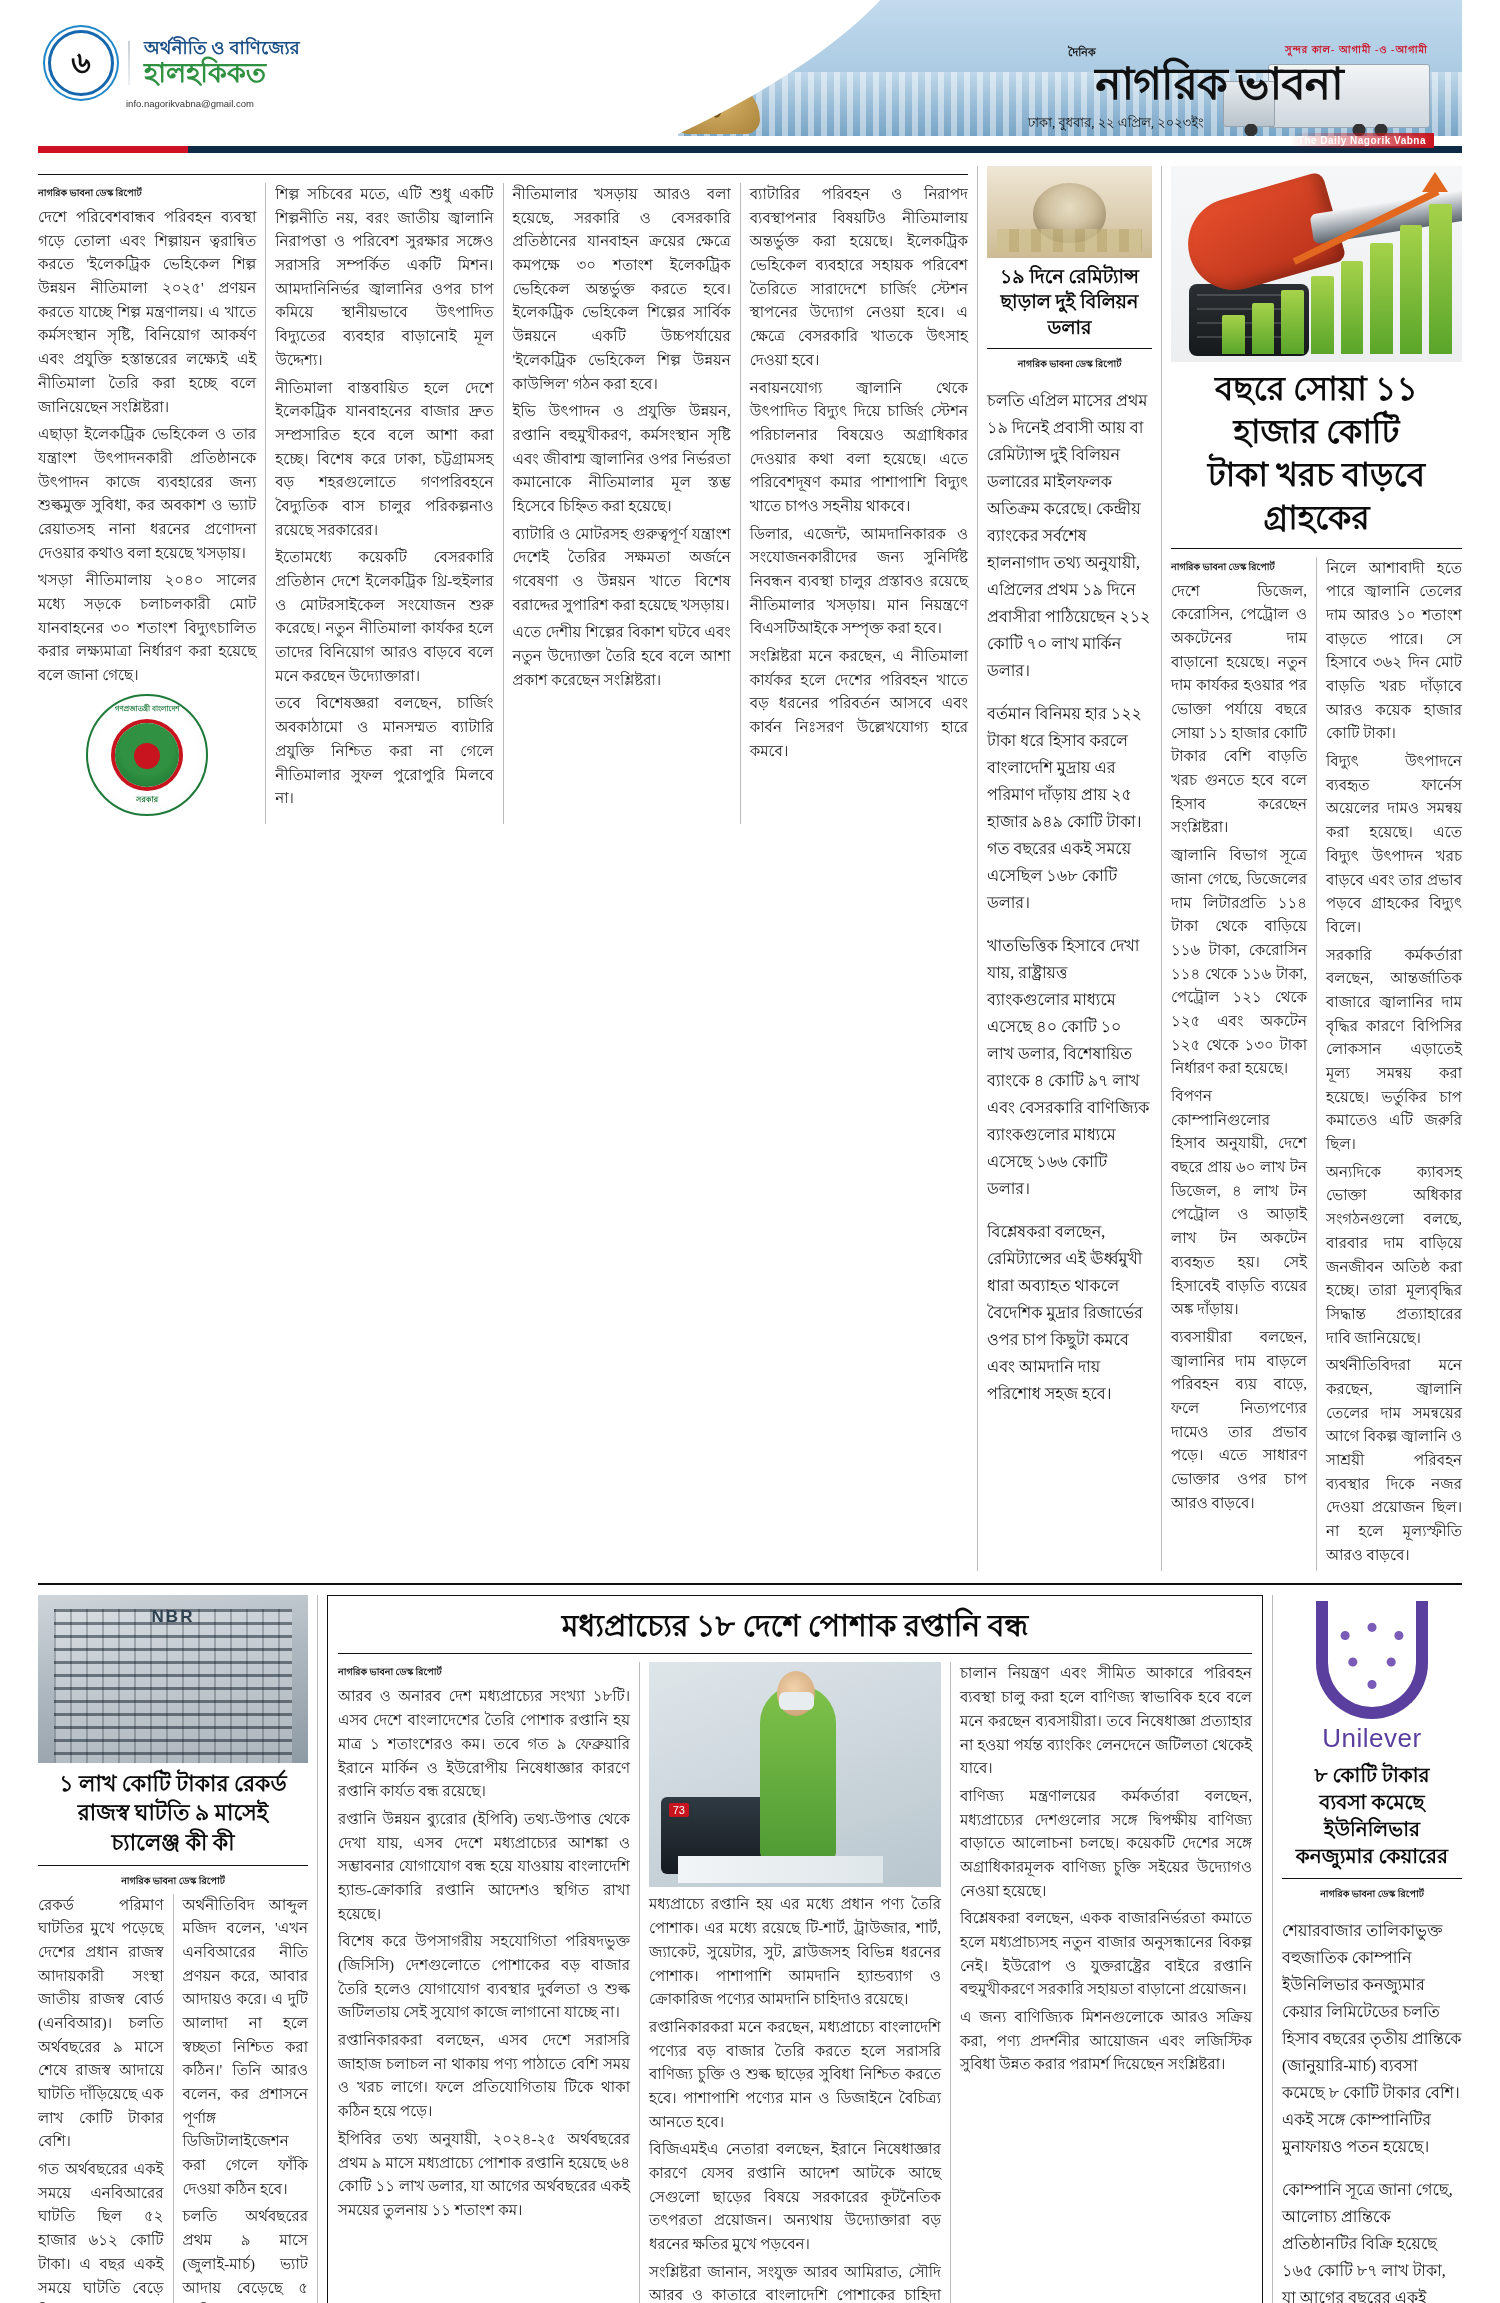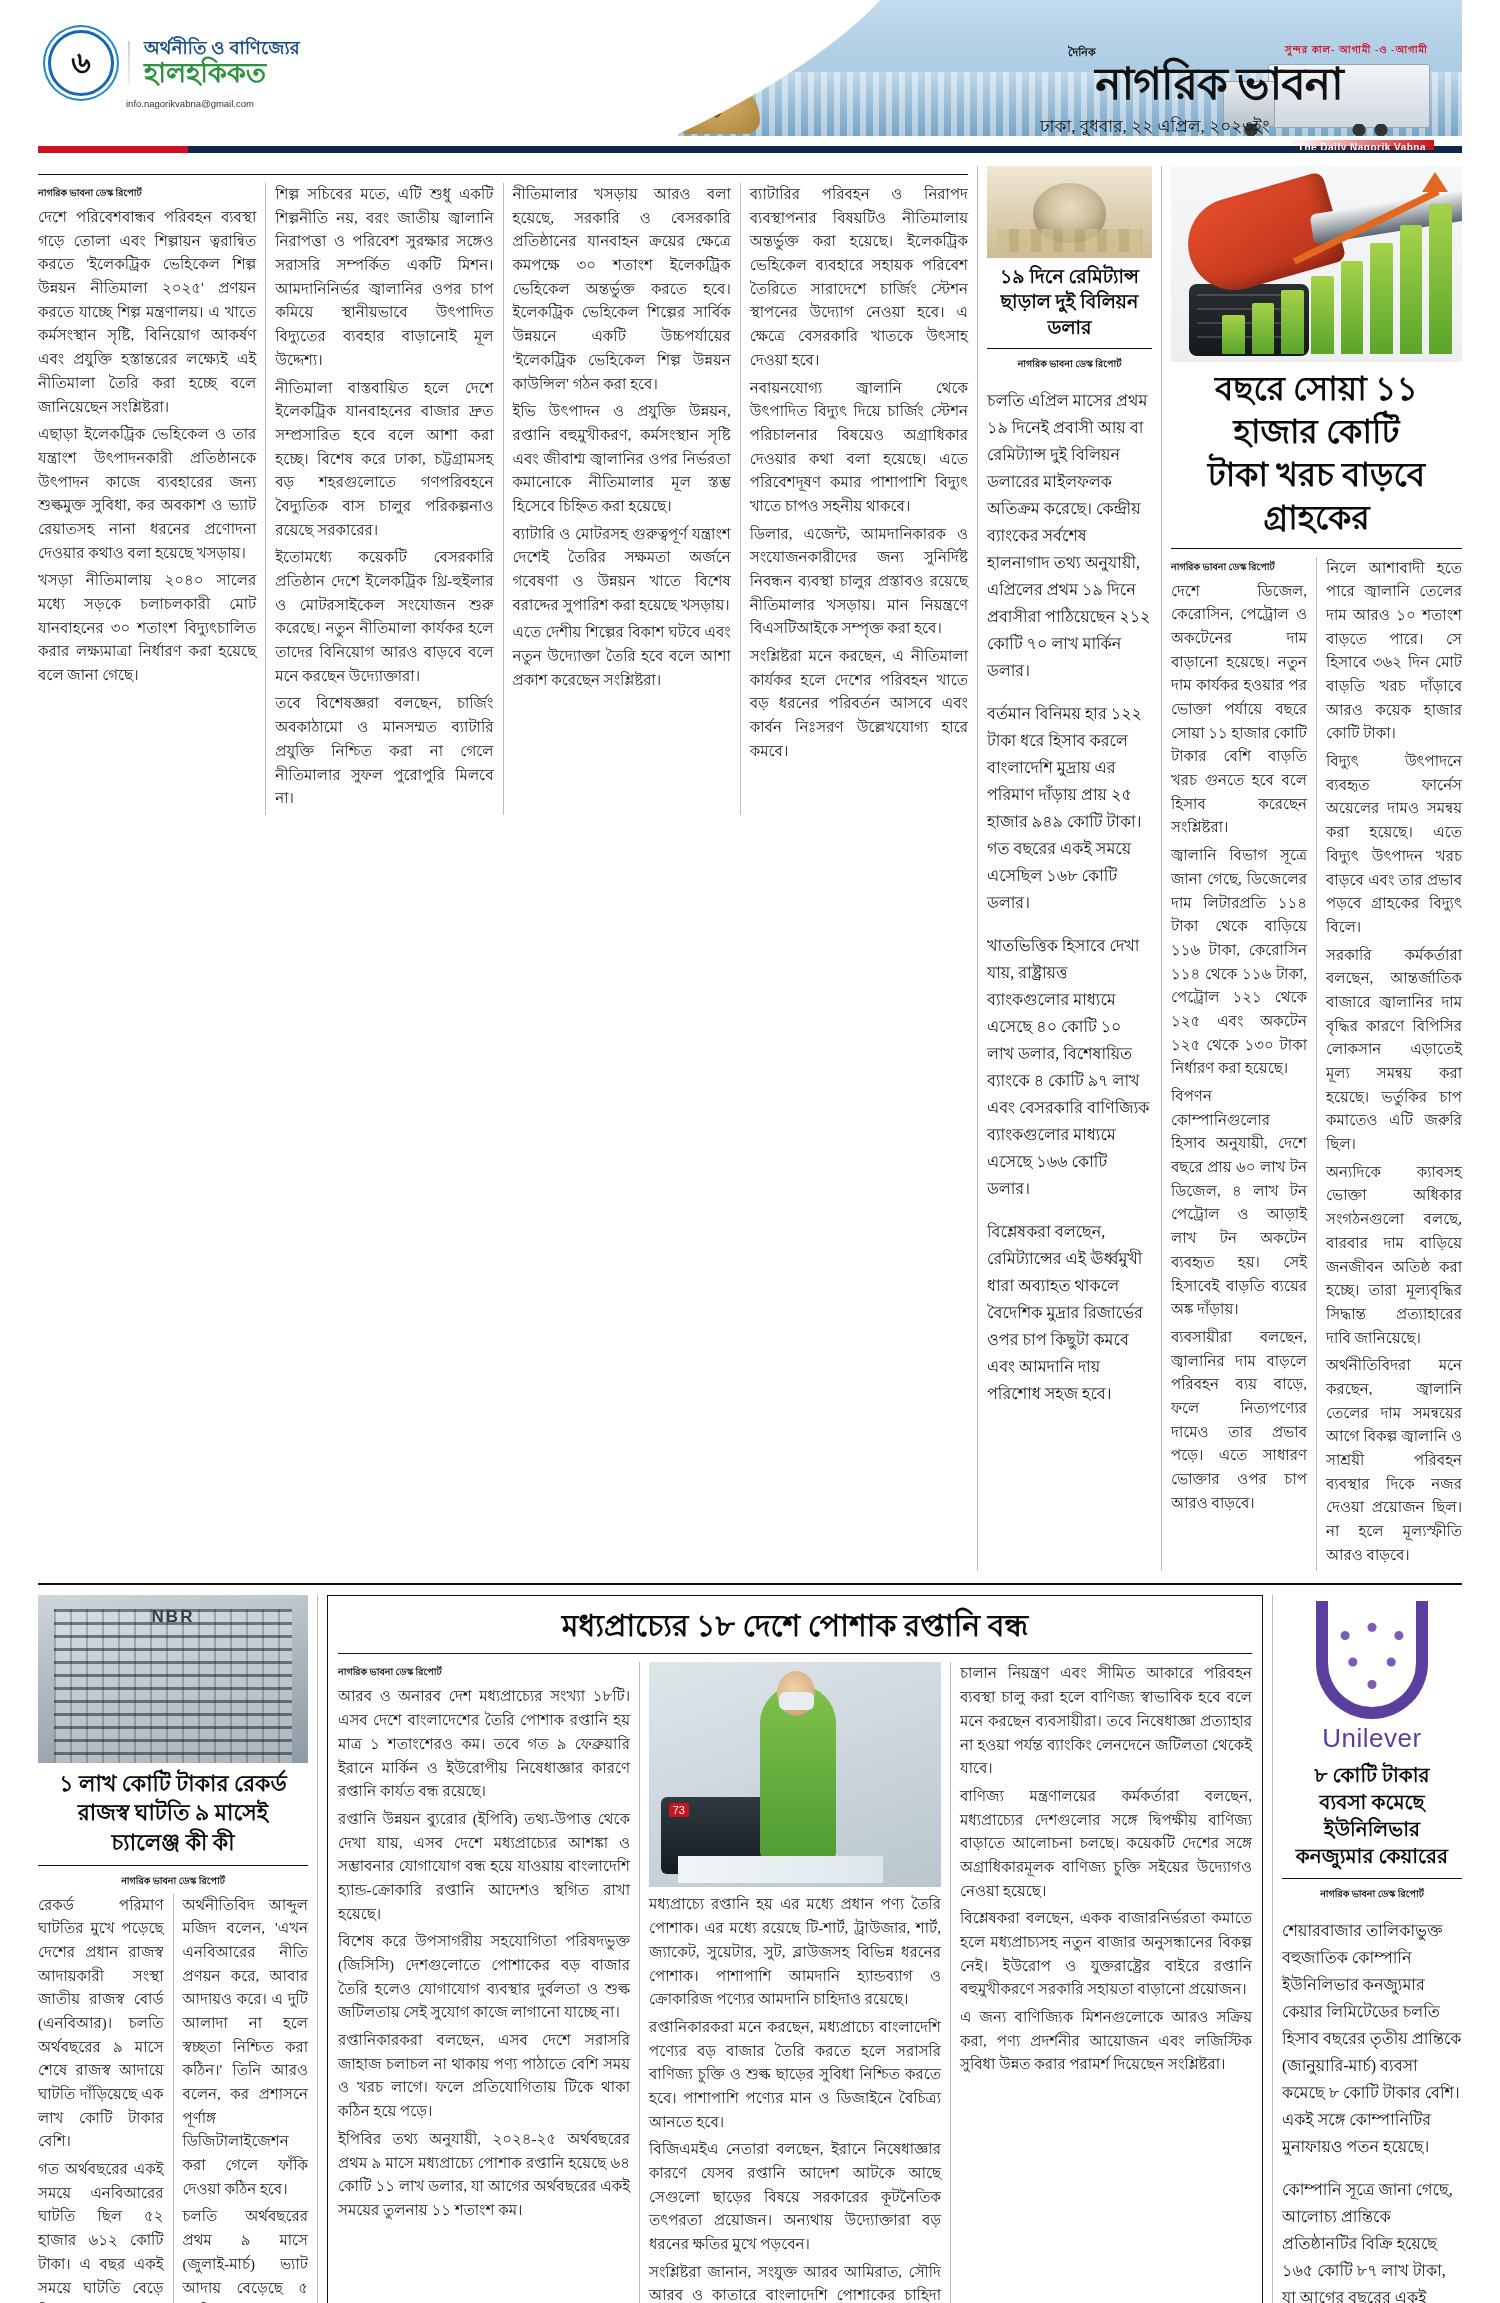--- a/index.html
+++ b/index.html
@@ -142,21 +142,21 @@
   }
   .mh-slog{
     position:absolute;right:6px;top:-2px;
     font-size:10px;color:#cf1126;font-weight:bold;letter-spacing:1px;
   }
   .mh-name{
     font-size:44px;font-weight:bold;letter-spacing:-1px;line-height:1;
     color:#111;
   }
   .mh-dateline{
-    margin-top:6px;font-size:17px;color:#111;text-align:left;margin-left:36px;
+    margin-top:6px;font-size:13px;color:#111;text-align:left;margin-left:24px;
   }
   .mh-en{
     position:absolute;right:0;bottom:-14px;
     font-family:"Liberation Sans", sans-serif;
     font-size:10px;font-weight:bold;color:#fff;
     background:linear-gradient(90deg,rgba(200,20,30,0),#c8141e);
     padding:2px 8px;letter-spacing:.5px;
   }
   .mh-rule{
     position:absolute;left:38px;right:38px;top:146px;height:7px;
@@ -449,20 +449,25 @@
     <div class="row">
 
       <div style="width:930px;flex:none;">
         <div class="hr-thin"></div>
         <div class="row">
           <div class="col">
             <div class="byline">নাগরিক ভাবনা ডেস্ক রিপোর্ট</div>
             <p>দেশে পরিবেশবান্ধব পরিবহন ব্যবস্থা গড়ে তোলা এবং শিল্পায়ন ত্বরান্বিত করতে 'ইলেকট্রিক ভেহিকেল শিল্প উন্নয়ন নীতিমালা ২০২৫' প্রণয়ন করতে যাচ্ছে শিল্প মন্ত্রণালয়। এ খাতে কর্মসংস্থান সৃষ্টি, বিনিয়োগ আকর্ষণ এবং প্রযুক্তি হস্তান্তরের লক্ষ্যেই এই নীতিমালা তৈরি করা হচ্ছে বলে জানিয়েছেন সংশ্লিষ্টরা।</p>
             <p>এছাড়া ইলেকট্রিক ভেহিকেল ও তার যন্ত্রাংশ উৎপাদনকারী প্রতিষ্ঠানকে উৎপাদন কাজে ব্যবহারের জন্য শুল্কমুক্ত সুবিধা, কর অবকাশ ও ভ্যাট রেয়াতসহ নানা ধরনের প্রণোদনা দেওয়ার কথাও বলা হয়েছে খসড়ায়।</p>
             <p>খসড়া নীতিমালায় ২০৪০ সালের মধ্যে সড়কে চলাচলকারী মোট যানবাহনের ৩০ শতাংশ বিদ্যুৎচালিত করার লক্ষ্যমাত্রা নির্ধারণ করা হয়েছে বলে জানা গেছে।</p>
+            <div class="seal">
+              <div class="seal-top">গণপ্রজাতন্ত্রী বাংলাদেশ</div>
+              <div class="seal-inner"></div>
+              <div class="seal-bot">সরকার</div>
+            </div>
           </div>
           <div class="vline"></div>
           <div class="col">
             <p>শিল্প সচিবের মতে, এটি শুধু একটি শিল্পনীতি নয়, বরং জাতীয় জ্বালানি নিরাপত্তা ও পরিবেশ সুরক্ষার সঙ্গেও সরাসরি সম্পর্কিত একটি মিশন। আমদানিনির্ভর জ্বালানির ওপর চাপ কমিয়ে স্থানীয়ভাবে উৎপাদিত বিদ্যুতের ব্যবহার বাড়ানোই মূল উদ্দেশ্য।</p>
             <p>নীতিমালা বাস্তবায়িত হলে দেশে ইলেকট্রিক যানবাহনের বাজার দ্রুত সম্প্রসারিত হবে বলে আশা করা হচ্ছে। বিশেষ করে ঢাকা, চট্টগ্রামসহ বড় শহরগুলোতে গণপরিবহনে বৈদ্যুতিক বাস চালুর পরিকল্পনাও রয়েছে সরকারের।</p>
             <p>ইতোমধ্যে কয়েকটি বেসরকারি প্রতিষ্ঠান দেশে ইলেকট্রিক থ্রি-হুইলার ও মোটরসাইকেল সংযোজন শুরু করেছে। নতুন নীতিমালা কার্যকর হলে তাদের বিনিয়োগ আরও বাড়বে বলে মনে করছেন উদ্যোক্তারা।</p>
             <p>তবে বিশেষজ্ঞরা বলছেন, চার্জিং অবকাঠামো ও মানসম্মত ব্যাটারি প্রযুক্তি নিশ্চিত করা না গেলে নীতিমালার সুফল পুরোপুরি মিলবে না।</p>
           </div>
           <div class="vline"></div>
           <div class="col">

